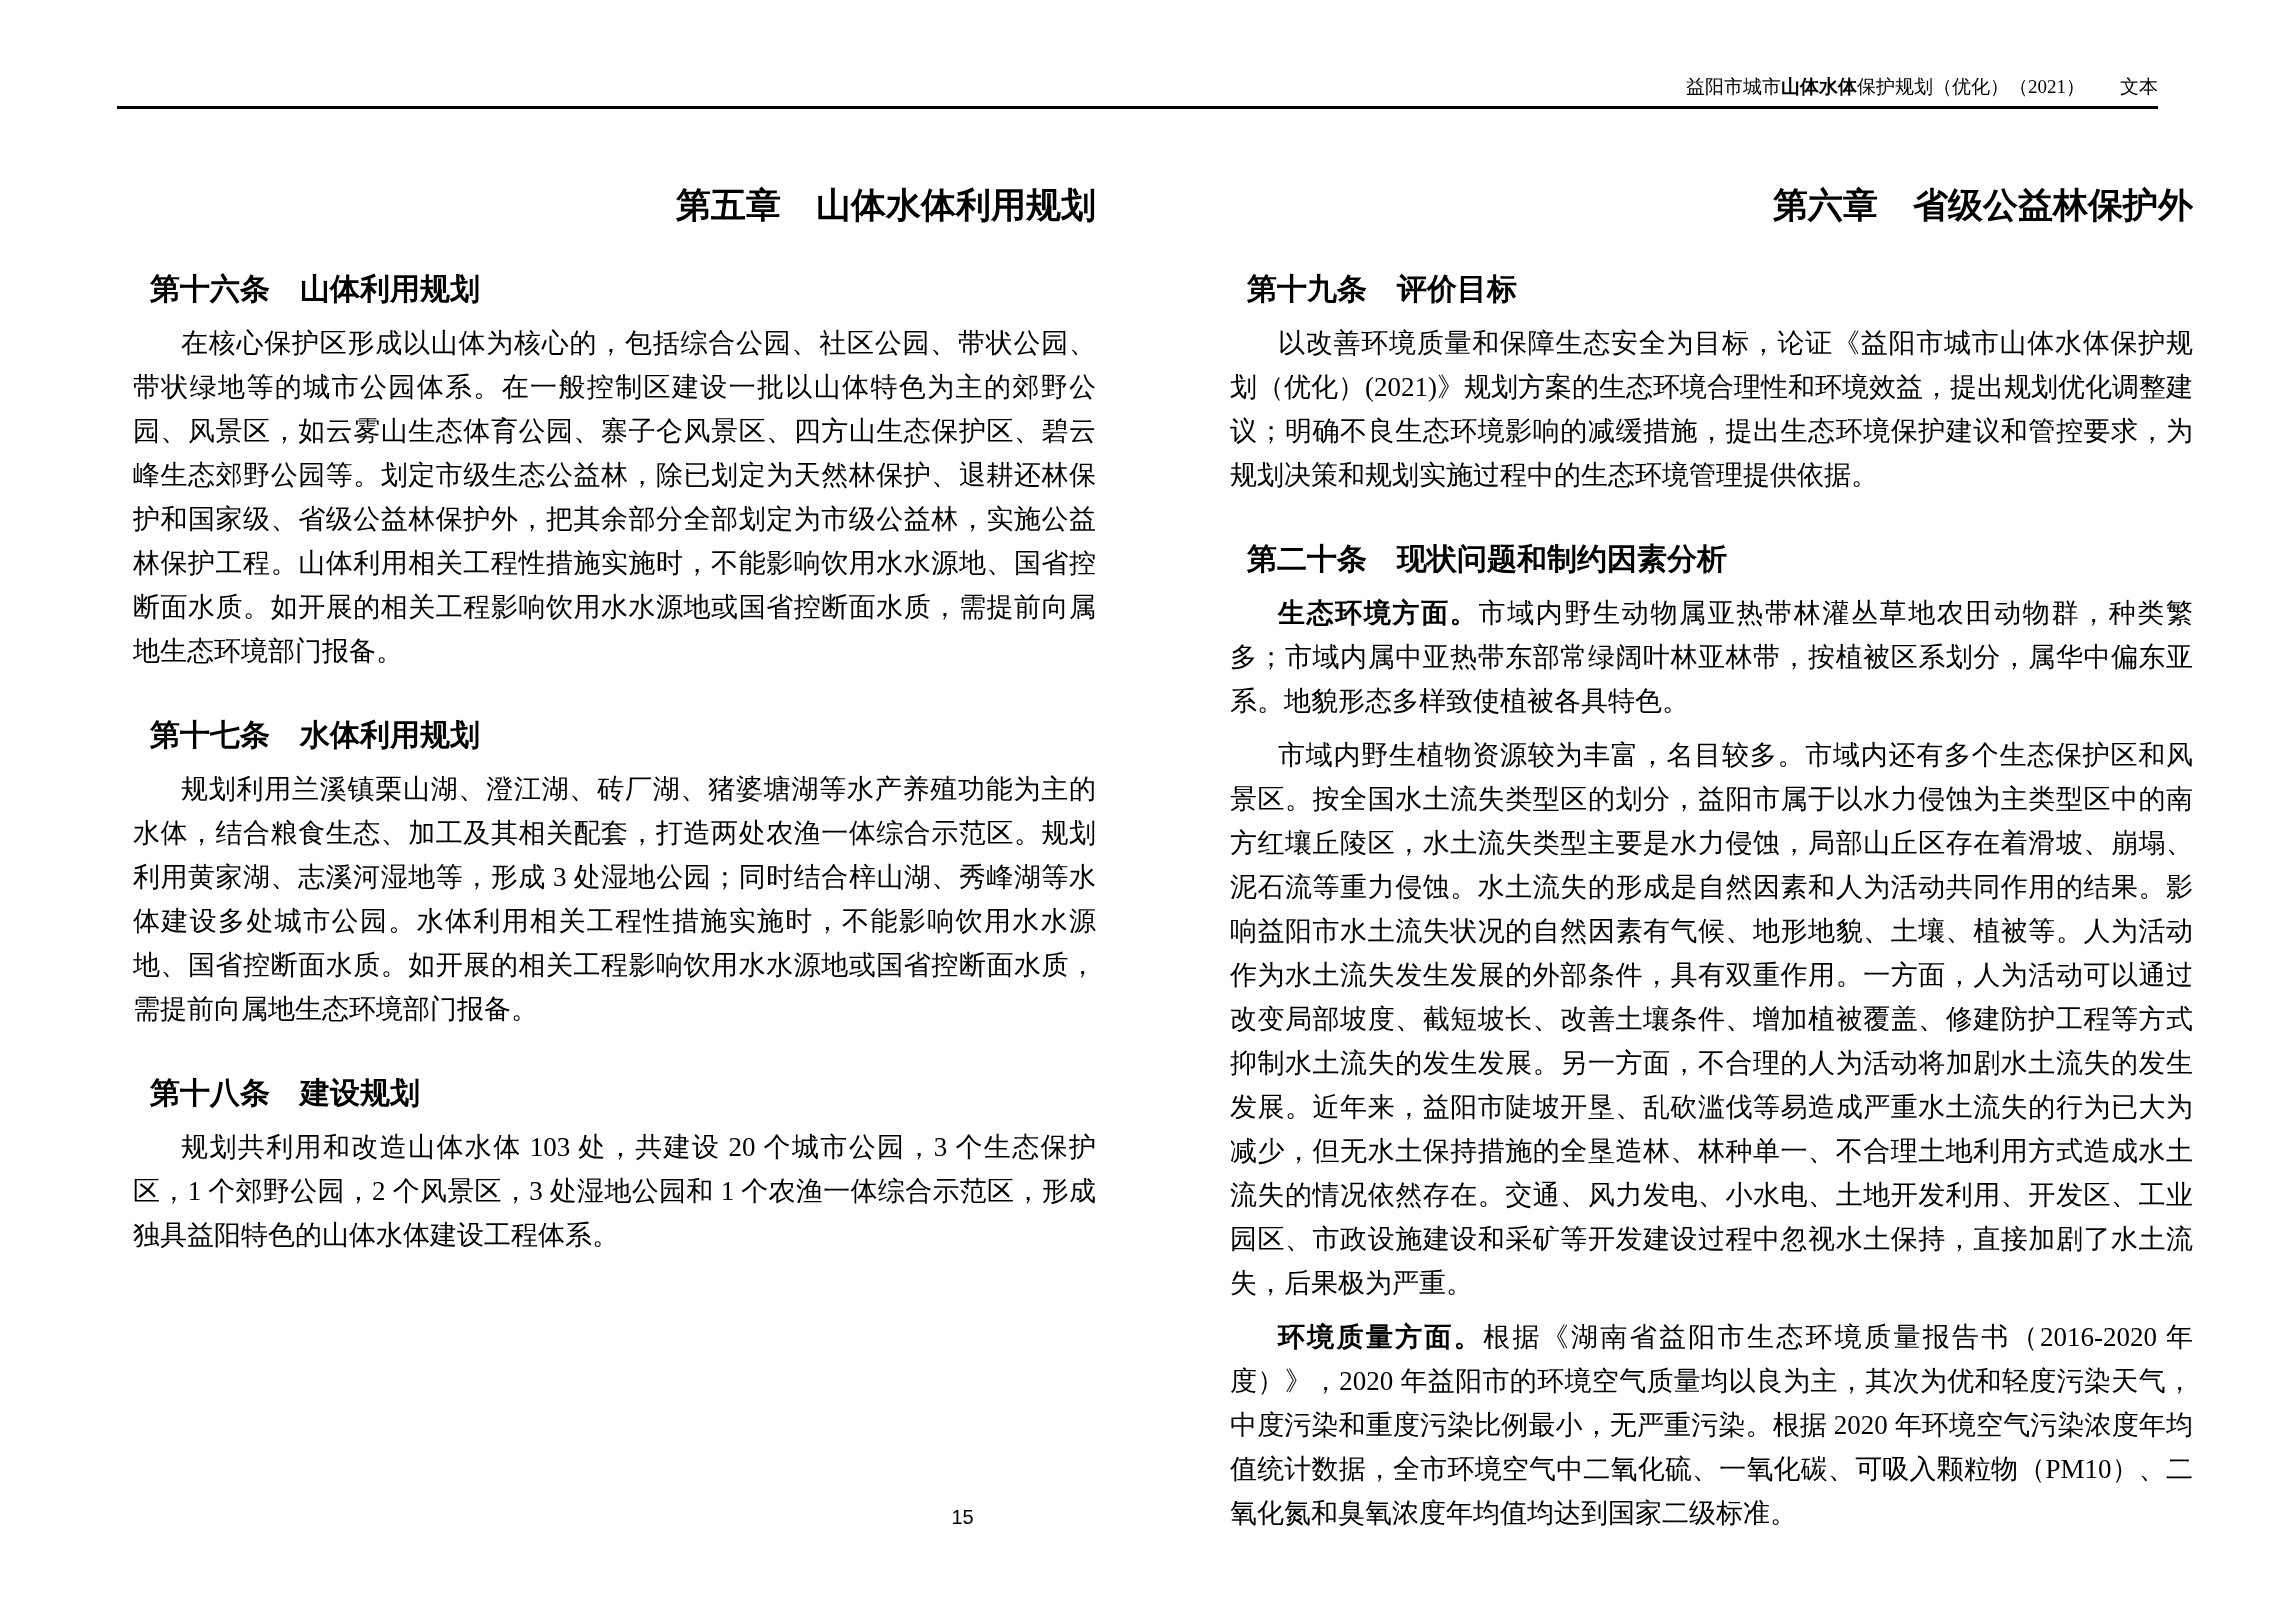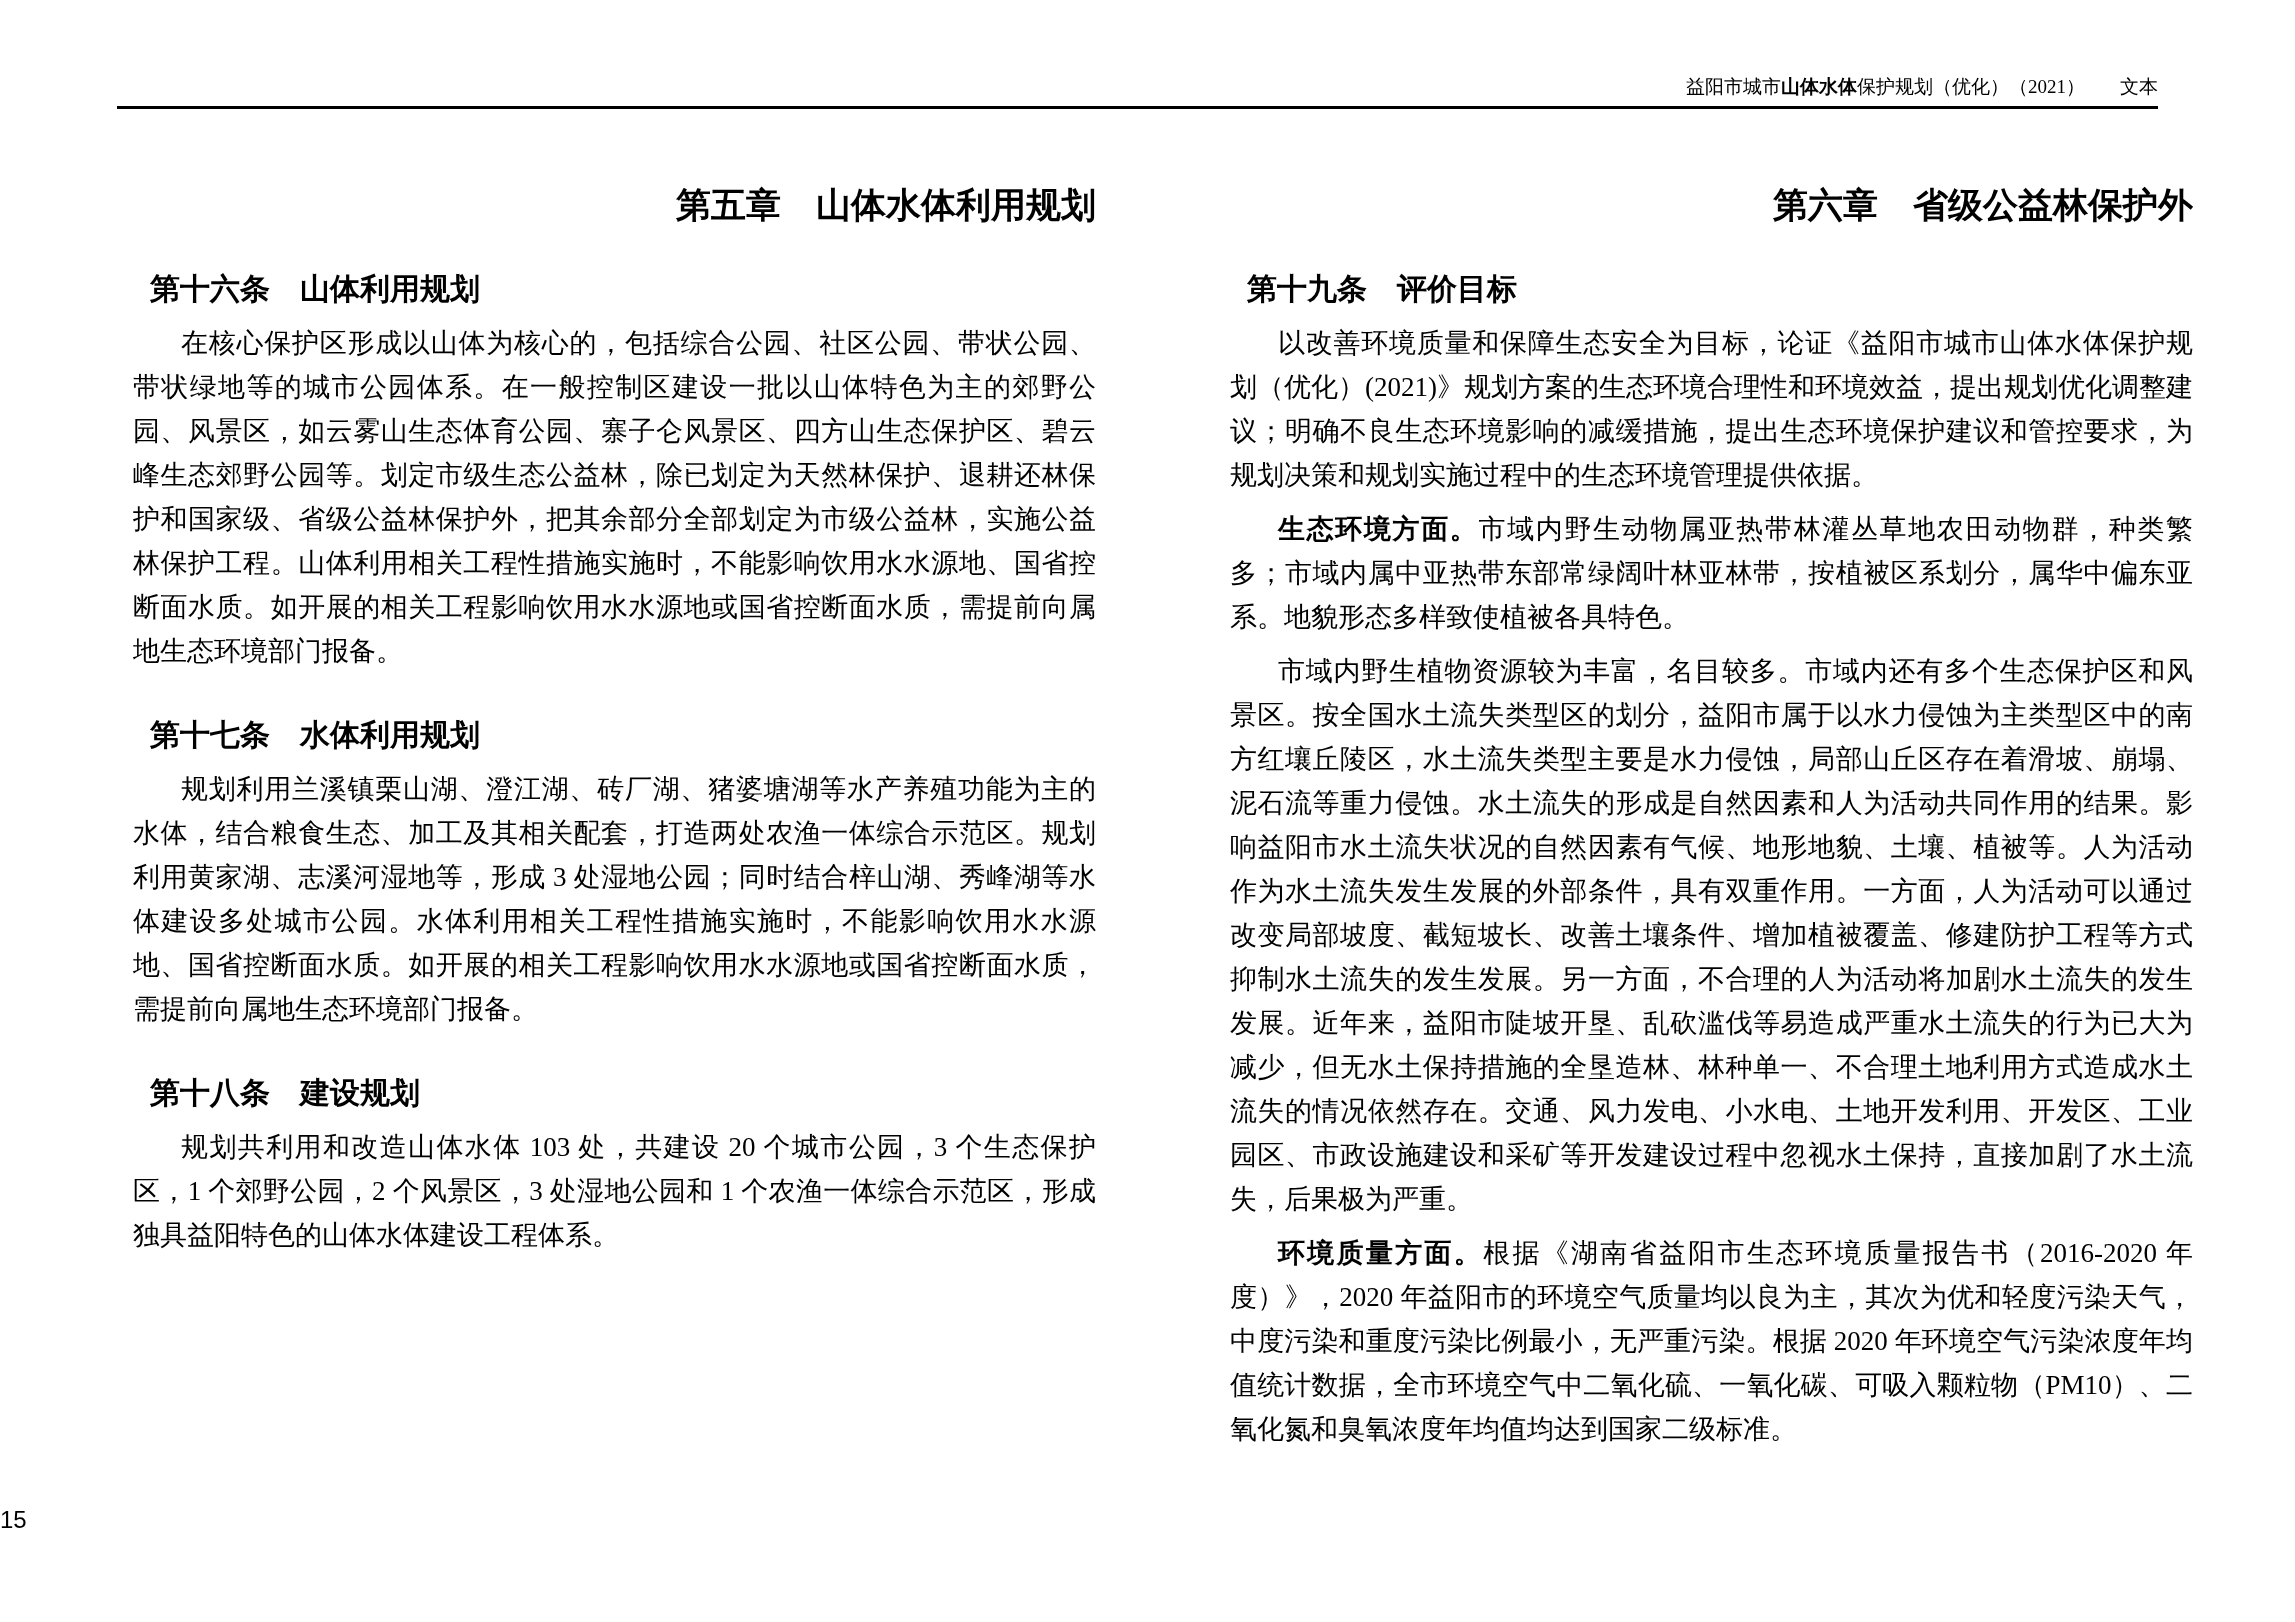--- a/index.html
+++ b/index.html
@@ -62,21 +62,22 @@
     text-align: justify;
     text-indent: 48px;
     margin: 0 0 10px 0;
   }
   .body-para .lead { font-weight: bold; }
   .page-number {
     position: absolute;
     top: 1506px;
     left: 0;
     width: 1925px;
-    font-size: 24px;
+    text-align: center;
+    font-size: 20px;
     font-family: "Liberation Sans", "DejaVu Sans", sans-serif;
   }
 </style>
 </head>
 <body>
 
 <div class="page">
 
   <div class="header">
     <span>益阳市城市</span><span class="hd-bold">山体水体</span><span>保护规划（优化）（2021）</span><span class="hd-doctype">文本</span>
@@ -95,20 +96,21 @@
     <h2 class="section-heading">第十八条　建设规划</h2>
     <p class="body-para"><b class="lead"></b><span>规划共利用和改造山体水体 103 处，共建设 20 个城市公园，3 个生态保护区，1 个郊野公园，2 个风景区，3 处湿地公园和 1 个农渔一体综合示范区，形成独具益阳特色的山体水体建设工程体系。</span></p>
   </div>
 
   <div class="col col-right">
     <h1 class="chapter-title">第六章　省级公益林保护外</h1>
 
     <h2 class="section-heading">第十九条　评价目标</h2>
     <p class="body-para"><b class="lead"></b><span>以改善环境质量和保障生态安全为目标，论证《益阳市城市山体水体保护规划（优化）(2021)》规划方案的生态环境合理性和环境效益，提出规划优化调整建议；明确不良生态环境影响的减缓措施，提出生态环境保护建议和管控要求，为规划决策和规划实施过程中的生态环境管理提供依据。</span></p>
 
+    <h2 class="section-heading">第二十条　现状问题和制约因素分析</h2>
     <p class="body-para"><b class="lead">生态环境方面。</b><span>市域内野生动物属亚热带林灌丛草地农田动物群，种类繁多；市域内属中亚热带东部常绿阔叶林亚林带，按植被区系划分，属华中偏东亚系。地貌形态多样致使植被各具特色。</span></p>
     <p class="body-para"><b class="lead"></b><span>市域内野生植物资源较为丰富，名目较多。市域内还有多个生态保护区和风景区。按全国水土流失类型区的划分，益阳市属于以水力侵蚀为主类型区中的南方红壤丘陵区，水土流失类型主要是水力侵蚀，局部山丘区存在着滑坡、崩塌、泥石流等重力侵蚀。水土流失的形成是自然因素和人为活动共同作用的结果。影响益阳市水土流失状况的自然因素有气候、地形地貌、土壤、植被等。人为活动作为水土流失发生发展的外部条件，具有双重作用。一方面，人为活动可以通过改变局部坡度、截短坡长、改善土壤条件、增加植被覆盖、修建防护工程等方式抑制水土流失的发生发展。另一方面，不合理的人为活动将加剧水土流失的发生发展。近年来，益阳市陡坡开垦、乱砍滥伐等易造成严重水土流失的行为已大为减少，但无水土保持措施的全垦造林、林种单一、不合理土地利用方式造成水土流失的情况依然存在。交通、风力发电、小水电、土地开发利用、开发区、工业园区、市政设施建设和采矿等开发建设过程中忽视水土保持，直接加剧了水土流失，后果极为严重。</span></p>
     <p class="body-para"><b class="lead">环境质量方面。</b><span>根据《湖南省益阳市生态环境质量报告书（2016-2020 年度）》，2020 年益阳市的环境空气质量均以良为主，其次为优和轻度污染天气，中度污染和重度污染比例最小，无严重污染。根据 2020 年环境空气污染浓度年均值统计数据，全市环境空气中二氧化硫、一氧化碳、可吸入颗粒物（PM10）、二氧化氮和臭氧浓度年均值均达到国家二级标准。</span></p>
   </div>
 
   <div class="page-number">15</div>
 
 </div>
 
 

